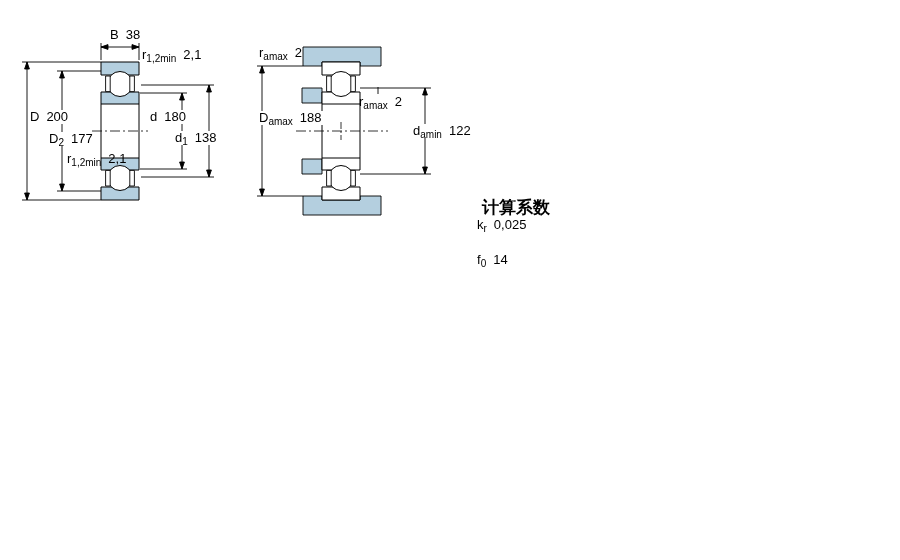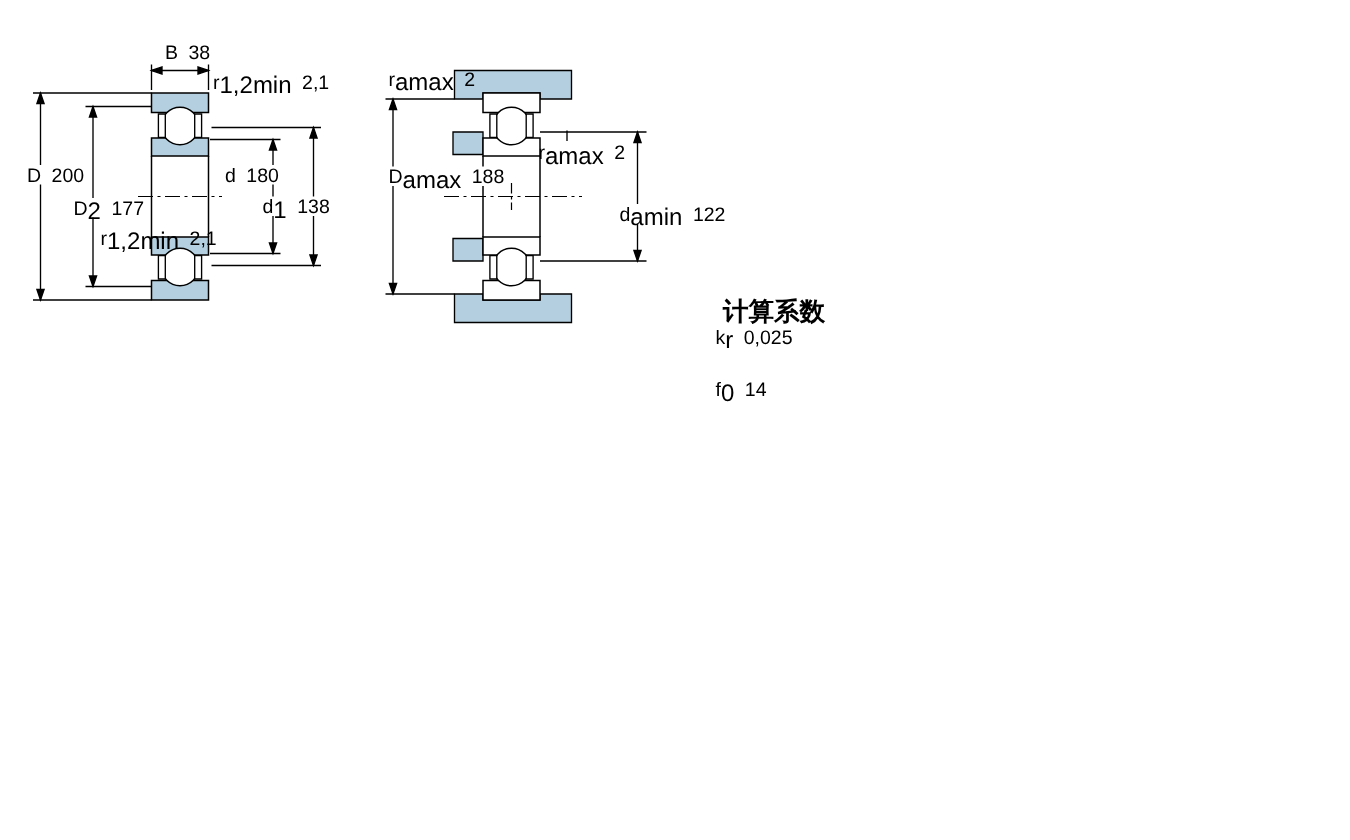--- a/index.html
+++ b/index.html
@@ -1,21 +1,21 @@
 <!DOCTYPE html>
 <html style="--bearing-fill: #b4cfdf;"><head>
 <meta charset="utf-8">
 <style>
   html,body{margin:0;padding:0;background:#fff;}
   #canvas{position:relative;width:900px;height:476px;background:#fff;overflow:hidden;
           font-family:"Liberation Sans",sans-serif;color:#000;}
   #drawing{position:absolute;left:0;top:0;}
   .lbl{position:absolute;font-size:13px;line-height:13px;white-space:nowrap;}
   .lbl .sym{font-size:13px;}
-  .lbl .sub{font-size:16px;position:relative;top:3px;letter-spacing:0;}
+  .lbl .sub{font-size:10px;position:relative;top:3px;letter-spacing:0;}
   .lbl .val{margin-left:7px;}
   .bg{background:#fff;padding:0 2px;}
   .calc-title{position:absolute;font-size:17px;font-weight:bold;white-space:nowrap;}
   svg line,svg path,svg rect,svg circle{vector-effect:non-scaling-stroke;}
 </style>
 </head>
 <body>
 
 <div id="canvas">
 
@@ -119,21 +119,21 @@
   </svg>
 
   <div class="lbl" style="left:110px;top:28px;">
     <span class="sym">B</span><span class="sub"></span><span class="val">38</span>
   </div>
 
   <div class="lbl" style="left:142px;top:48px;">
     <span class="sym">r</span><span class="sub">1,2min</span><span class="val">2,1</span>
   </div>
 
-  <div class="lbl bg" style="left:16px;top:110px;">
+  <div class="lbl bg" style="left:28px;top:110px;">
     <span class="sym">D</span><span class="sub"></span><span class="val">200</span>
   </div>
 
   <div class="lbl bg" style="left:47px;top:132px;">
     <span class="sym">D</span><span class="sub">2</span><span class="val">177</span>
   </div>
 
   <div class="lbl bg" style="left:148px;top:110px;">
     <span class="sym">d</span><span class="sub"></span><span class="val">180</span>
   </div>
@@ -151,21 +151,21 @@
   </div>
 
   <div class="lbl bg" style="left:236px;top:111px;margin-left:21px;">
     <span class="sym">D</span><span class="sub">amax</span><span class="val">188</span>
   </div>
 
   <div class="lbl" style="left:359px;top:95px;">
     <span class="sym">r</span><span class="sub">amax</span><span class="val">2</span>
   </div>
 
-  <div class="lbl bg" style="left:411px;top:136px;">
+  <div class="lbl bg" style="left:411px;top:124px;">
     <span class="sym">d</span><span class="sub">amin</span><span class="val">122</span>
   </div>
 
   <div class="calc-title" style="left:482px;top:196px;">计算系数</div>
 
   <div class="lbl" style="left:477px;top:218px;">
     <span class="sym">k</span><span class="sub">r</span><span class="val">0,025</span>
   </div>
 
   <div class="lbl" style="left:477px;top:235px;margin-top:18px;">

